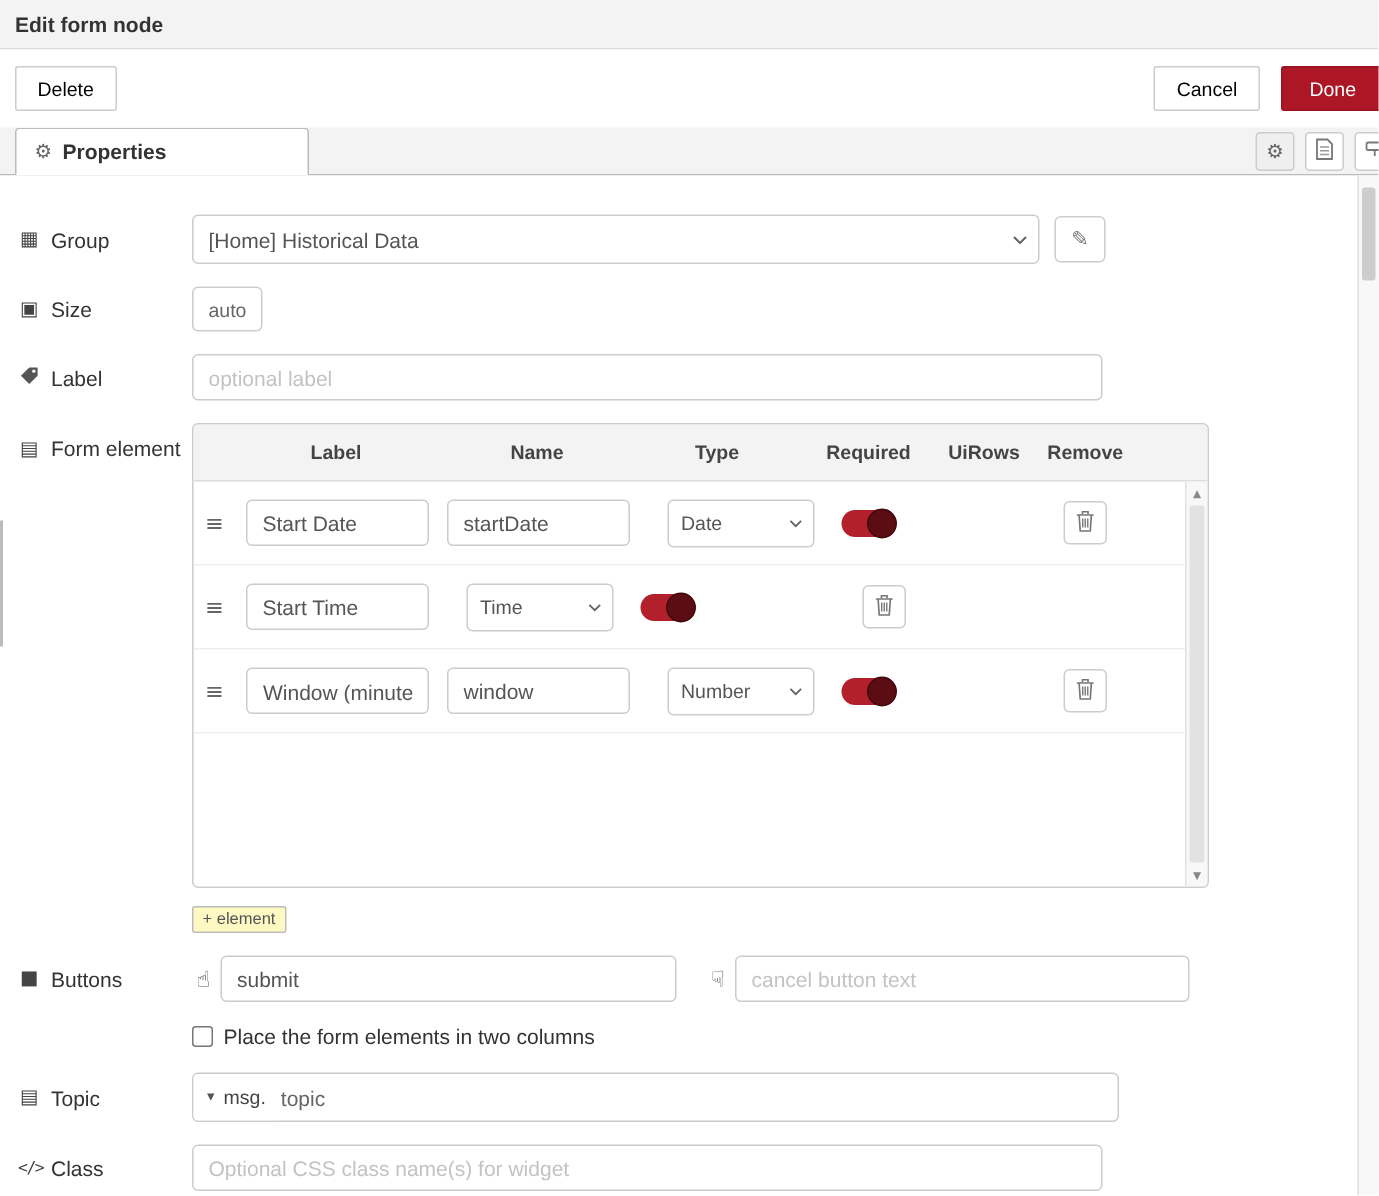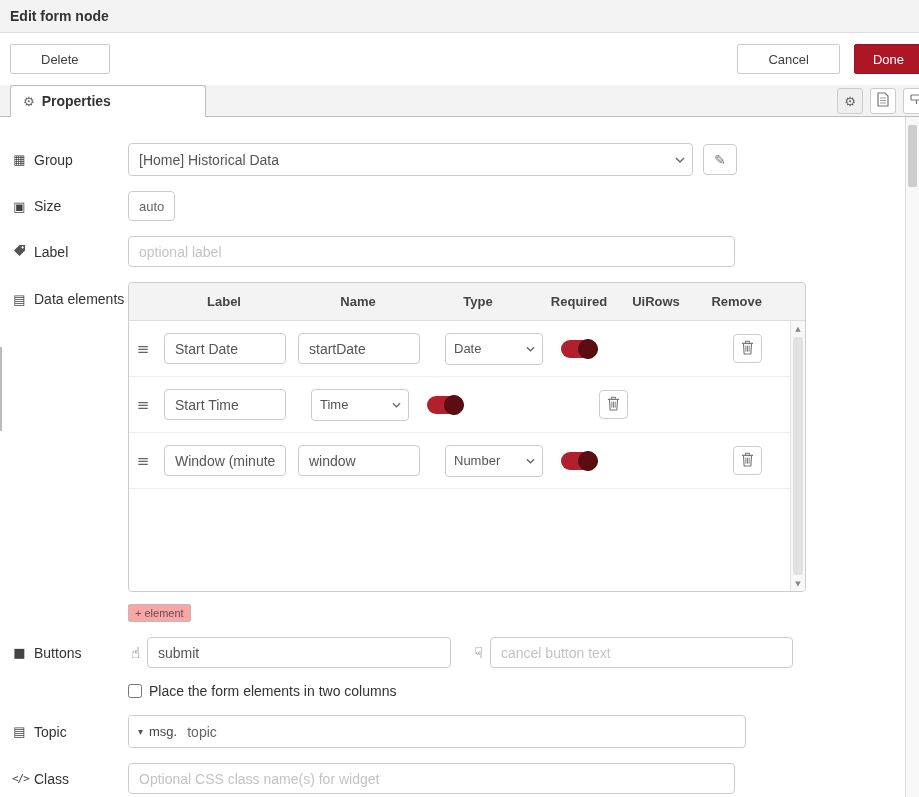--- a/index.html
+++ b/index.html
@@ -10,22 +10,22 @@
     overflow:hidden;position:relative;
   }
   .glyph{font-family:"DejaVu Sans",sans-serif}
 
   
   .dialog-header{height:33px;background:#f3f3f3;border-bottom:1px solid #ddd;
     display:flex;align-items:center;padding:0 10px;font-weight:bold;font-size:14px;color:#333}
 
   
   .button-bar{height:52px;display:flex;align-items:center;padding:0 0 0 10px;background:#fff}
-  .btn{height:30px;padding:0 30px;border:1px solid #ccc;border-radius:2px;background:#fff;
-    color:#404040;font-size:13px;font-family:inherit;cursor:pointer}
+  .btn{height:30px;padding:0 14px;border:1px solid #ccc;border-radius:2px;background:#fff;
+    color:#000000;font-size:13px;font-family:inherit;cursor:pointer}
   .btn-done{background:#ad1625;border-color:#9b1322;color:#fff;margin-left:14px;margin-right:-4px;padding:0 18px}
   .spacer{flex:1}
 
   
   .tab-bar{height:32px;background:#f3f3f3;border-bottom:1px solid #bbb;position:relative;
     display:flex;align-items:flex-end;padding-left:10px}
   .tab{height:32px;width:196px;background:#fff;border:1px solid #bbb;border-bottom:1px solid #fff;
     border-radius:3px 3px 0 0;display:flex;align-items:center;gap:7px;padding:0 12px;
     position:relative;top:1px;z-index:2;font-weight:bold;color:#333;cursor:pointer}
   .tab .tab-gear{color:#666;font-size:13px;font-weight:normal}
@@ -64,21 +64,21 @@
   .fe-outer{display:flex;flex-direction:column}
   .fe-table{width:678px;border:1px solid #ccc;border-radius:4px;background:#fff;overflow:hidden}
   .fe-header{display:flex;align-items:center;height:38px;background:#f3f3f3;
     border-bottom:1px solid #ddd;font-weight:bold;font-size:13px;color:#444}
   .col-handle{width:28px;flex-shrink:0;text-align:center}
   .col-label{width:134px;flex-shrink:0;text-align:center}
   .col-name{width:134px;flex-shrink:0;text-align:center}
   .col-type{width:106px;flex-shrink:0;text-align:center}
   .col-required{width:96px;flex-shrink:0;text-align:center}
   .col-uirows{width:58px;flex-shrink:0;text-align:center}
-  .col-remove{width:77px;flex-shrink:0;text-align:right}
+  .col-remove{width:77px;flex-shrink:0;text-align:center}
   .fe-body{position:relative;height:270px}
   .fe-rows{width:calc(100% - 15px)}
   .fe-row{display:flex;align-items:center;height:56px;border-bottom:1px solid #eee}
   .drag{color:#666;font-size:15px;cursor:grab;display:block}
   .fe-row .cell-input{width:122px;height:31px;margin:0 0 0 2px}
   .type-sel{width:98px;margin-left:20px}
   .type-sel select{height:32px;font-size:13px;padding:0 20px 0 8px}
 
   
   .toggle{display:inline-block;width:36px;height:18px;border-radius:10px;background:#ccc;
@@ -95,21 +95,21 @@
   .fe-scroll{position:absolute;top:0;right:0;bottom:0;width:15px;background:#f8f8f8;
     border-left:1px solid #e2e2e2}
   .fe-arrow{position:absolute;left:0;right:0;height:15px;display:flex;align-items:center;
     justify-content:center;font-size:7px;color:#888;cursor:pointer}
   .fe-arrow.up{top:0}
   .fe-arrow.down{bottom:0}
   .fe-thumb{position:absolute;left:2px;right:2px;top:16px;bottom:16px;background:#e2e2e2;
     border-radius:2px;cursor:pointer}
 
   .add-element{margin-top:12px;align-self:flex-start;height:18px;padding:0 6px;
-    border:1px solid #bbb;border-radius:2px;background:#fca5a5;color:#555;
+    border:1px solid #bbb;border-radius:2px;background:#fef9c3;color:#555;
     font-size:11px;font-family:inherit;cursor:pointer}
 
   
   .hand{color:#555;font-size:15px;width:15px;text-align:center}
   .submit-input{width:304px;margin-left:4px}
   .hand.down{margin-left:20px}
   .cancel-input{width:303px;margin-left:4px}
 
   
   .checkbox-row{display:flex;align-items:center;gap:7px;margin:0 0 16px 116px;cursor:pointer}
@@ -218,21 +218,21 @@
             </svg>
         </span>
         <span>Label</span>
       </div>
       <input class="text-input label-input" placeholder="optional label" style="">
     </div>
 
     <div class="form-row align-top">
       <div class="row-label">
         <span class="li glyph">▤</span>
-        <span class="wrap">Data elements</span>
+        <span class="wrap">Form element</span>
       </div>
 
       <div class="fe-outer">
         <div class="fe-table">
           <div class="fe-header">
             <span class="col-handle"></span>
             <span class="col-label">Label</span>
             <span class="col-name">Name</span>
             <span class="col-type">Type</span>
             <span class="col-required">Required</span>

